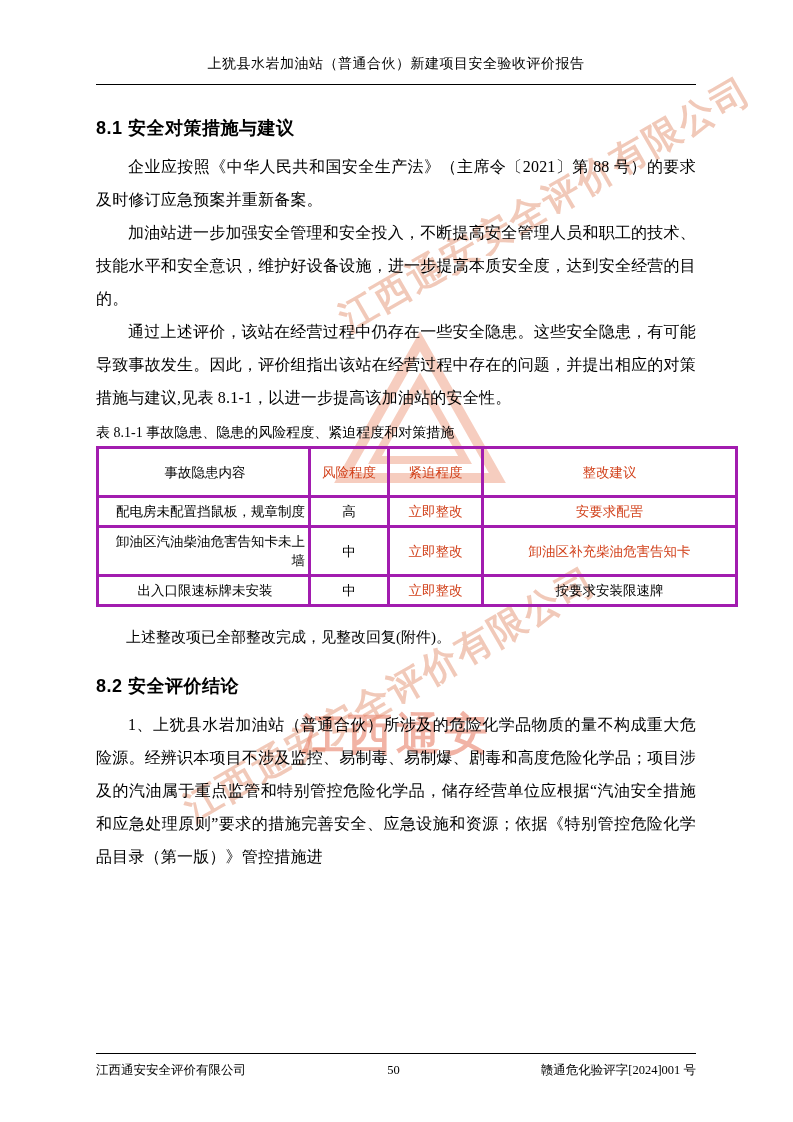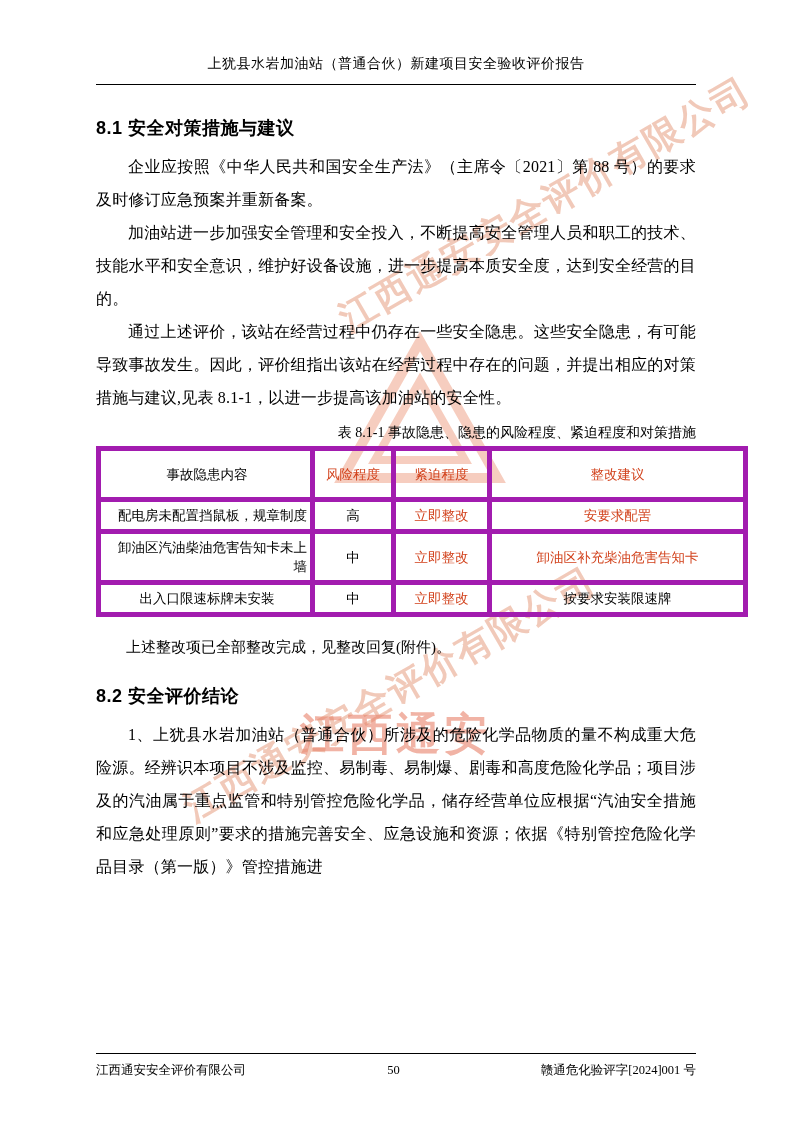--- a/index.html
+++ b/index.html
@@ -121,31 +121,31 @@
   p.para {
     font-size: 16px;
     line-height: 33px;
     margin: 0 0 0 0;
     text-indent: 2em;
     text-align: justify;
     letter-spacing: 0.2px;
   }
   .tbl-caption {
     font-size: 14px;
-    text-align: right;
+    text-align: left;
     margin: 10px 0 4px 0;
   }
   table.risk {
     border-collapse: collapse;
     width: 600px;
     font-size: 13.5px;
     table-layout: fixed;
   }
   table.risk td, table.risk th {
-    border: 5px solid #a21caf;
+    border: 3px solid #a21caf;
     padding: 4px 3px;
     text-align: center;
     vertical-align: middle;
     font-weight: normal;
     line-height: 19px;
   }
   table.risk .c0 { width: 200px; text-align: right; padding-left: 6px;}
   table.risk .c1 { width: 70px; }
   table.risk .c2 { width: 85px; }
   table.risk .c3 { width: 245px; }

